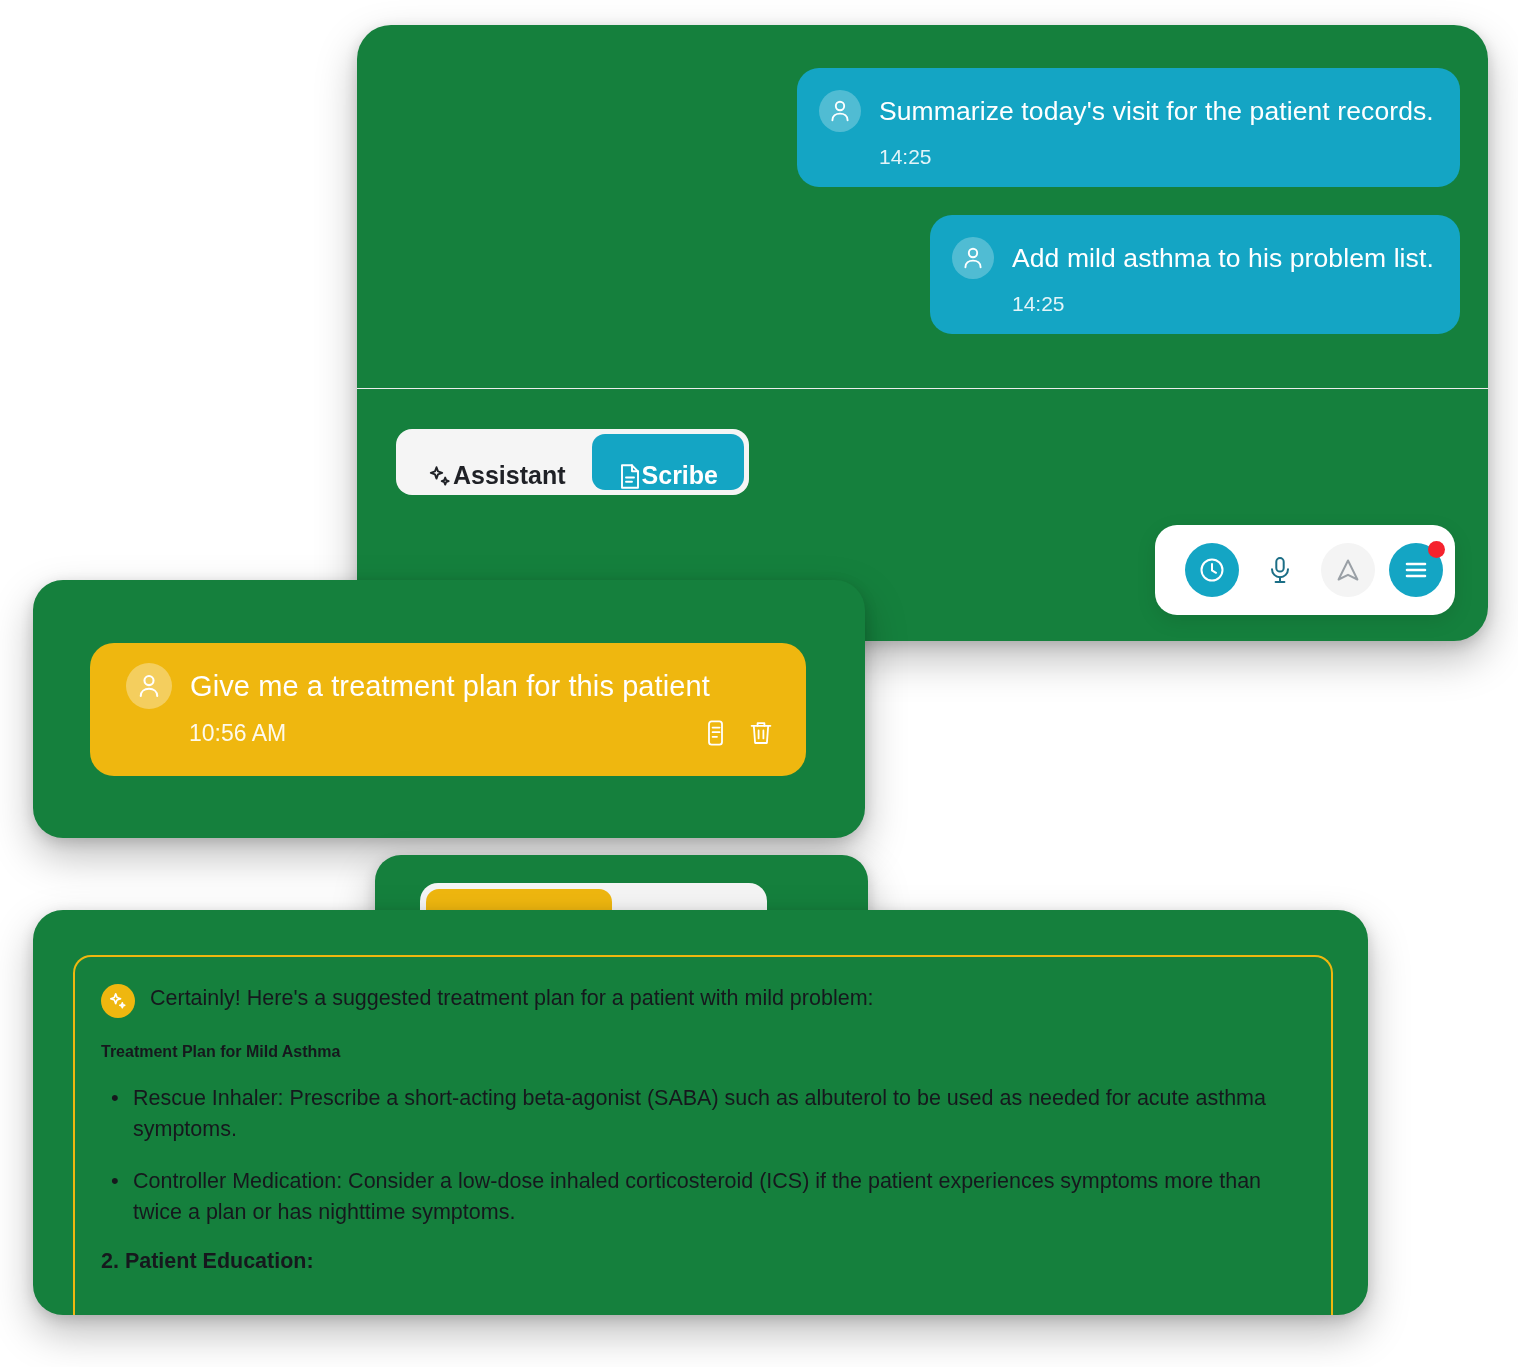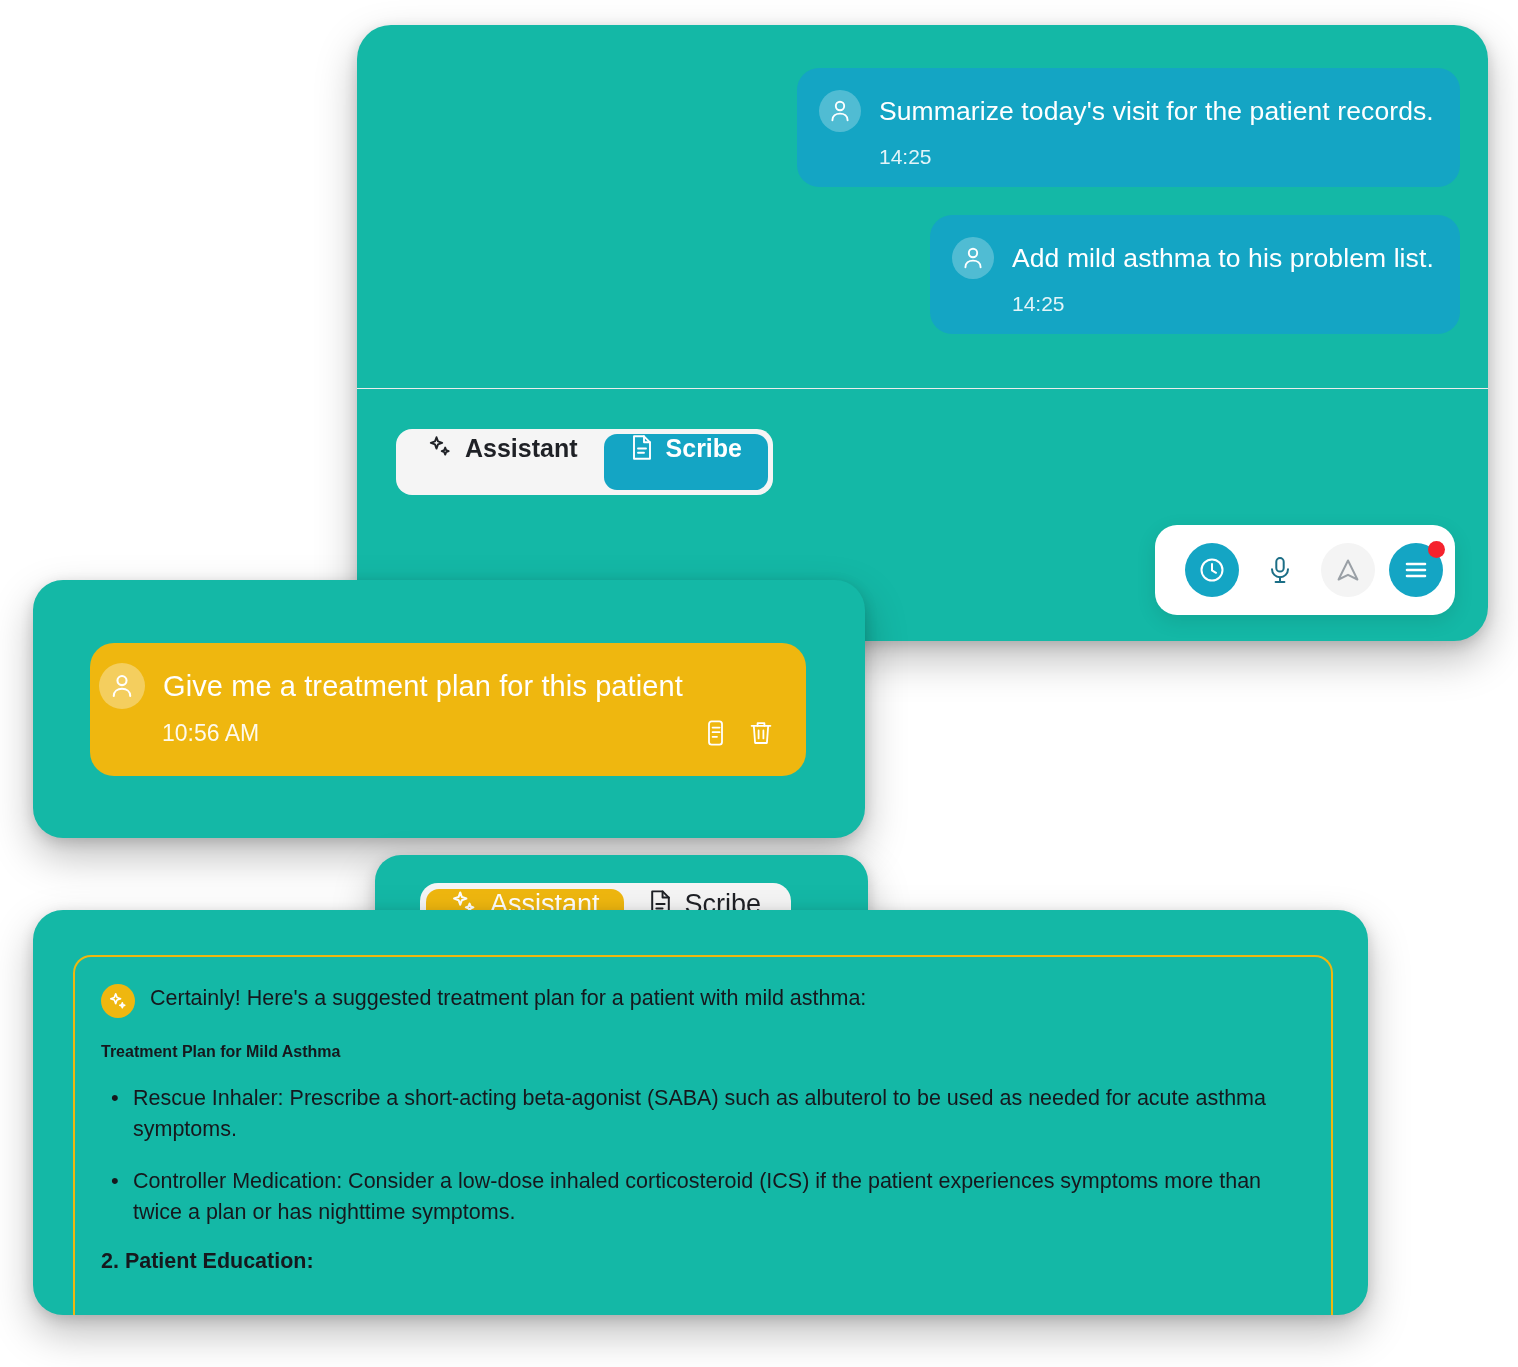--- a/index.html
+++ b/index.html
@@ -6,21 +6,21 @@
   html, body {
     width: 1518px; height: 1367px;
     background: transparent;
     font-family: "Liberation Sans", sans-serif;
     -webkit-font-smoothing: antialiased;
   }
   #stage { position: relative; width: 1518px; height: 1367px; overflow: hidden; }
 
   .card {
     position: absolute;
-    background: #14b8a6;
+    background: #15803d;
     border-radius: 30px;
     box-shadow: 0 18px 42px rgba(0,0,0,0.26), 0 4px 14px rgba(0,0,0,0.14);
   }
 
   
   #top-card { left: 357px; top: 25px; width: 1131px; height: 616px; border-radius: 34px; }
 
   .msg-area { position: absolute; left: 0; right: 0; top: 0; height: 363px; }
 
   .bubble {
@@ -58,21 +58,21 @@
   .divider { position: absolute; left: 0; right: 0; top: 363px; height: 1px; background: #ececec; }
 
   
   #top-toggle {
     position: absolute; left: 39px; top: 404px;
     background: #f5f5f5; border-radius: 16px;
     display: flex; align-items: center; padding: 5px;
     height: 66px;
   }
   .seg {
-    display: flex; align-items: flex-start; gap: 12px;
+    display: flex; align-items: flex-end; 
     height: 56px; padding: 0 26px; border-radius: 13px;
     font-size: 25px; font-weight: 600; color: #1f2126;
     cursor: pointer; white-space: nowrap;
   }
   .seg.active-teal { background: #14A5C4; color: #ffffff; }
   .seg.active-yellow { background: #EFB70F; color: #ffffff; }
 
   
   #icon-row {
     position: absolute; right: 33px; top: 500px;
@@ -86,21 +86,21 @@
   .circ.teal { background: #14A5C4; }
   .circ.plain { background: transparent; }
   .circ.grey { background: #f4f4f4; }
   .dot-badge { position: absolute; top: -2px; right: -2px; width: 17px; height: 17px; border-radius: 50%; background: #F5222D; }
 
   
   #mid-card { left: 33px; top: 580px; width: 832px; height: 258px; border-radius: 30px; }
   #yellow-bubble {
     position: absolute; left: 57px; top: 63px; width: 716px; height: 133px;
     background: #EFB70F; border-radius: 24px;
-    padding: 20px 26px 16px 9px;
+    padding: 20px 26px 16px 36px;
   }
   #yellow-bubble .avatar { background: rgba(255,255,255,0.33); width: 46px; height: 46px; flex: 0 0 46px; }
   #yellow-bubble .bubble-text { font-size: 29px; }
   #yellow-bubble .bubble-footer {
     display: flex; align-items: center; justify-content: space-between;
     margin-top: 10px;
   }
   #yellow-bubble .bubble-time { margin: 0 0 0 63px; font-size: 23px; color: rgba(255,255,255,0.92); }
   .footer-actions { display: flex; align-items: center; gap: 20px; margin-right: 6px; }
 
@@ -306,21 +306,21 @@
   <div class="card" id="bottom-card">
     <div id="answer-box">
 
       <div class="ans-first">
         <span class="spark-badge">
           <svg width="20" height="20" viewBox="0 0 26 26" fill="none" stroke="#ffffff" stroke-width="2.1" stroke-linejoin="round">
             <path d="M10 3.6l1.7 4.7 4.7 1.7-4.7 1.7-1.7 4.7-1.7-4.7L3.6 10l4.7-1.7z"></path>
             <path d="M18.6 15.4l.85 2.35 2.35.85-2.35.85-.85 2.35-.85-2.35-2.35-.85 2.35-.85z"></path>
           </svg>
         </span>
-        <span class="ans-text">Certainly! Here's a suggested treatment plan for a patient with mild asthma:</span>
+        <span class="ans-text">Certainly! Here's a suggested treatment plan for a patient with mild problem:</span>
       </div>
 
       <div class="ans-h">Treatment Plan for Mild Asthma</div>
 
 
       <ul class="ans-list">
         <li>
           <b>Rescue Inhaler:</b><span> Prescribe a short-acting beta-agonist (SABA) such as albuterol to be used as needed for acute asthma symptoms.</span>
         </li>
         <li>

